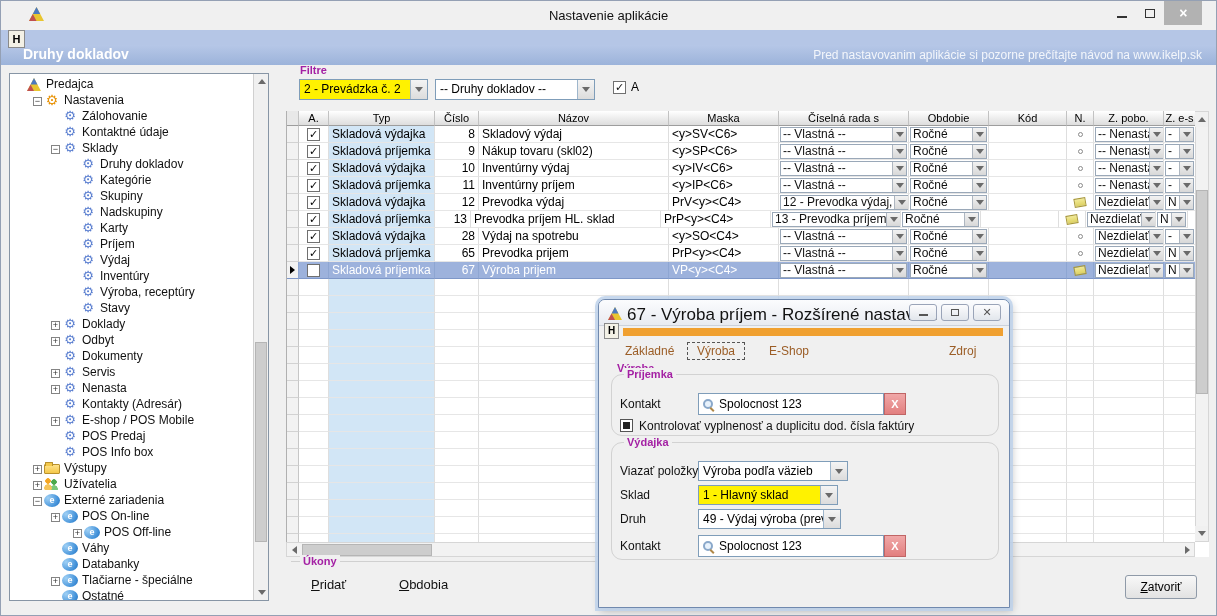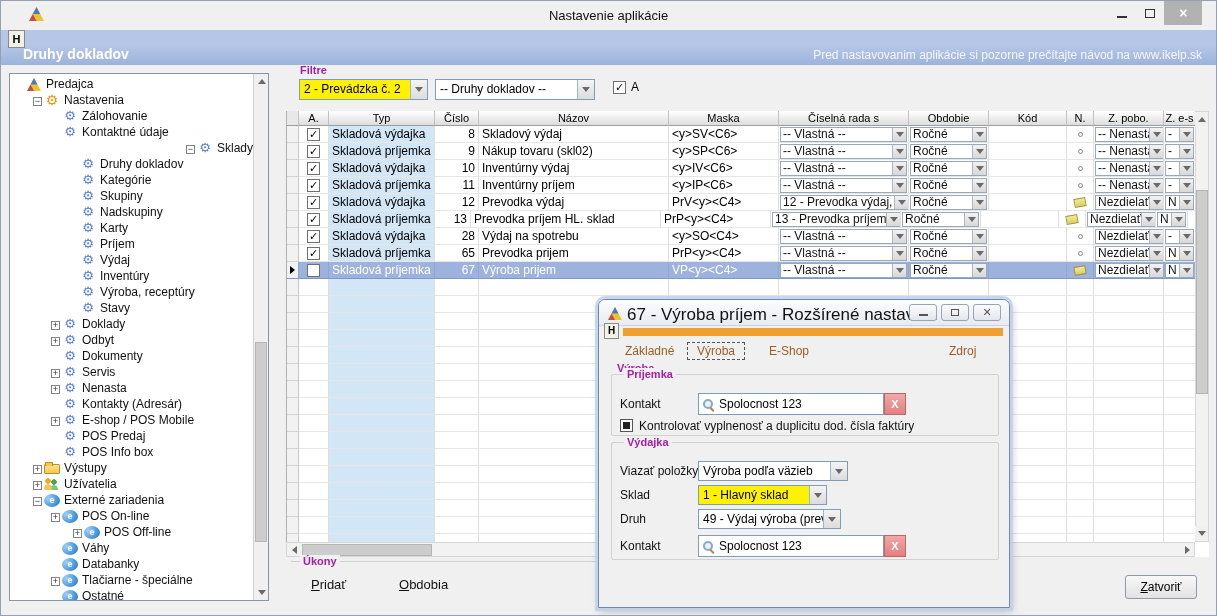--- a/index.html
+++ b/index.html
@@ -108,21 +108,21 @@
   .dlg-btn{width:28px;height:17px;background:linear-gradient(#fcfcfd,#e2e6ec);border:1px solid #9aa4b8;border-radius:3px;display:flex;align-items:center;justify-content:center;color:#555;}
   .dg-min{width:9px;height:0;border-top:2px solid #555;margin-top:5px;}
   .dg-rest{width:8px;height:7px;border:1.5px solid #555;}
   .dg-x{font-size:11px;font-weight:bold;}
   .dg-x::before{content:'✕';}
   .dlg-hbtn{position:absolute;left:5px;top:23px;width:15px;height:16px;background:#f3f1e6;border:1px solid #8a8a8a;font-size:10px;font-weight:bold;text-align:center;line-height:14px;z-index:3;}
   .orange-bar{position:absolute;left:24px;right:6px;top:28px;height:8px;background:#f0a030;}
   .dlg-tab{position:absolute;top:44px;font-size:12px;color:#9b5d26;}
   .dlg-tab.active{border:1px dashed #555;padding:1px 9px;}
   .dlg-section{position:absolute;left:18px;top:62px;font-size:11px;font-weight:bold;color:#a421a4;}
-  .groupbox{position:absolute;left:12px;width:388px;border:1px solid #d2d2d2;border-radius:2px;}
+  .groupbox{position:absolute;left:12px;width:388px;border:1px solid #d2d2d2;border-radius:11px;}
   .gb-legend{position:absolute;left:12px;top:-7px;font-size:11px;font-weight:bold;color:#a421a4;background:#f0f0f0;padding:0 3px;}
   .g1{top:74px;height:62px;}
   .g2{top:142px;height:118px;}
   .flabel{position:absolute;left:8px;font-size:12px;color:#111;}
   .sfield{position:absolute;left:86px;display:flex;width:208px;height:22px;}
   .sfield .fin{flex:1;border:1px solid #7f9db9;background:#fff;display:flex;align-items:center;padding:0 3px;font-size:12px;gap:4px;}
   .xbtn{flex:0 0 22px;background:linear-gradient(#f0a8a8,#e27f7f);border:1px solid #c06565;color:#fff;font-weight:bold;font-size:11px;display:flex;align-items:center;justify-content:center;}
   .xbtn::before{content:'X';}
   .mag{position:relative;width:13px;height:13px;flex:0 0 13px;}
   .mag::before{content:'';position:absolute;left:1px;top:1px;width:6px;height:6px;border:2px solid #8aa8ca;border-radius:50%;background:#e8f2fc;}
@@ -188,21 +188,21 @@
         <div class="tree-row" style="padding-left: 39px;">
           <span class="expslot"></span>
           <span class="ticon gear-blue"></span>
           <span class="tlabel">Zálohovanie</span>
         </div>
         <div class="tree-row" style="padding-left: 39px;">
           <span class="expslot"></span>
           <span class="ticon gear-blue"></span>
           <span class="tlabel">Kontaktné údaje</span>
         </div>
-        <div class="tree-row" style="padding-left: 39px; justify-content: flex-end;">
+        <div class="tree-row" style="padding-left: 39px;">
           <span class="expslot"><span class="expbox minus"></span></span>
           <span class="ticon gear-blue"></span>
           <span class="tlabel">Sklady</span>
         </div>
         <div class="tree-row" style="padding-left: 57px;">
           <span class="expslot"></span>
           <span class="ticon gear-blue"></span>
           <span class="tlabel">Druhy dokladov</span>
         </div>
         <div class="tree-row" style="padding-left: 57px;">
@@ -1099,21 +1099,21 @@
     <div class="groupbox g2">
       <span class="gb-legend">Výdajka</span>
       <span class="flabel" style="top:21px;">Viazať položky</span>
       <span class="dcombo" style="top:18px;width:150px;">
         <span class="txt">Výroba podľa väzieb</span>
         <span class="dd">
             <i class="tri-dn"></i>
           </span>
       </span>
       <span class="flabel" style="top:45px;">Sklad</span>
-      <span class="dcombo" style="top:42px;width:129px;">
+      <span class="dcombo" style="top:42px;width:140px;">
         <span class="txt hl">1 - Hlavný sklad</span>
         <span class="dd">
             <i class="tri-dn"></i>
           </span>
       </span>
       <span class="flabel" style="top:69px;">Druh</span>
       <span class="dcombo" style="top:66px;width:143px;">
         <span class="txt">49 - Výdaj výroba (prev.</span>
         <span class="dd">
             <i class="tri-dn"></i>

